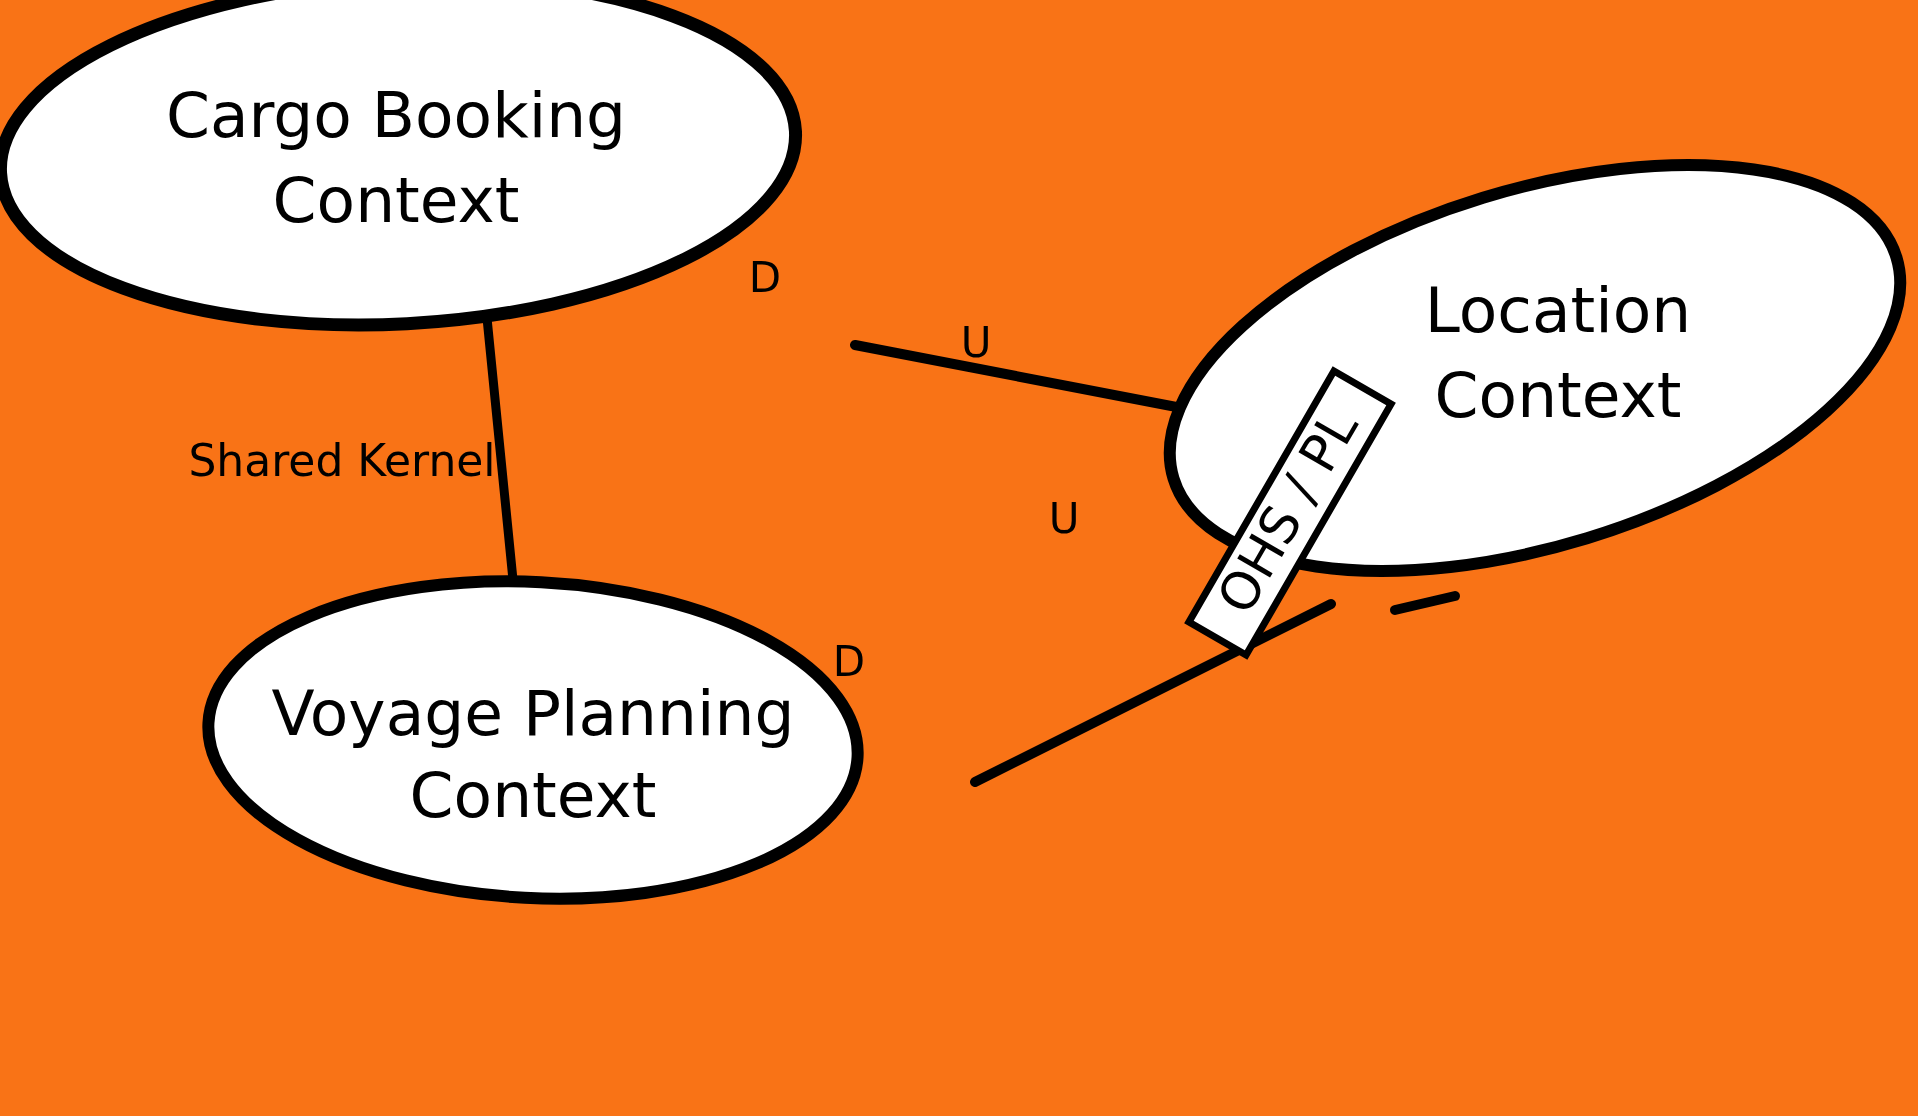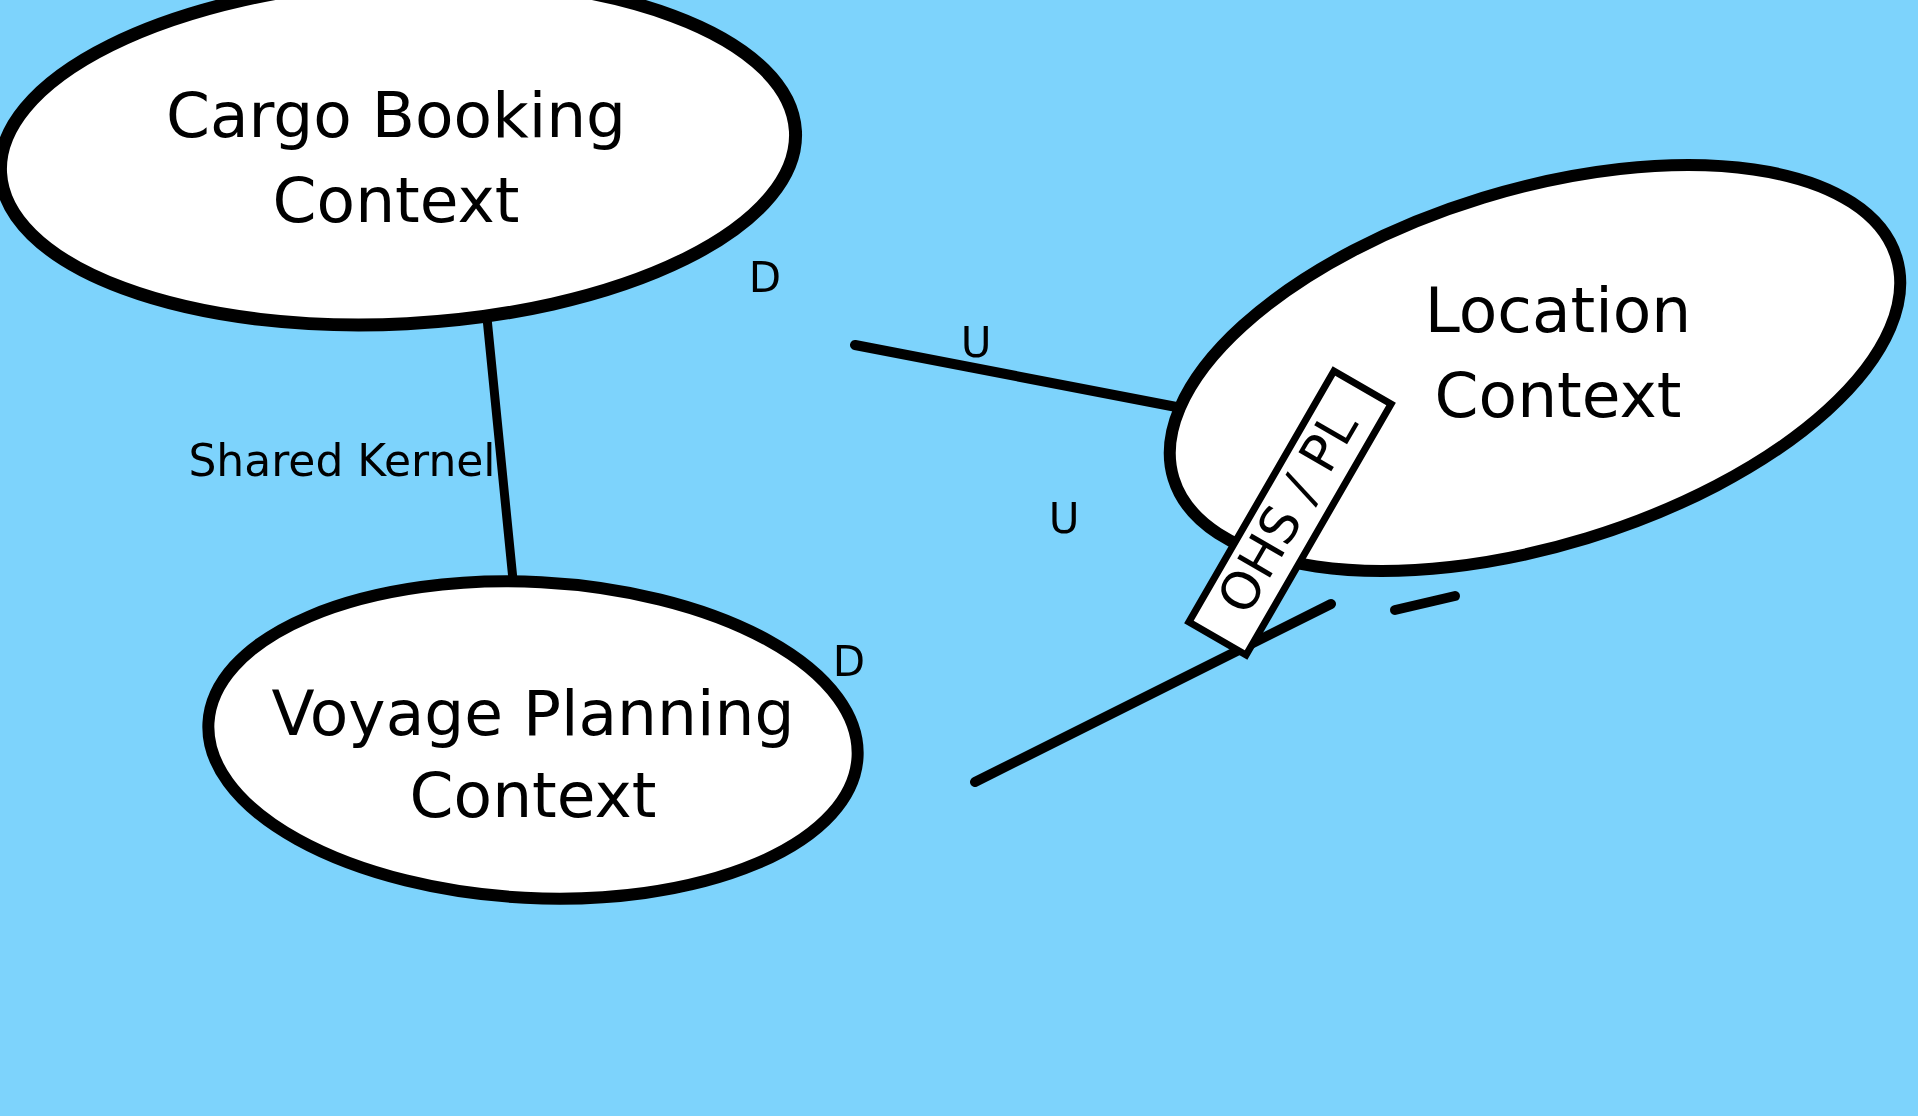--- a/index.html
+++ b/index.html
@@ -5,21 +5,21 @@
 <style>
   html, body {
     margin: 0;
     padding: 0;
     background: #ffffff;
   }
   #canvas {
     position: relative;
     width: 1918px;
     height: 1116px;
-    background: #7dd3fc;
+    background: #f97316;
     overflow: hidden;
     font-family: "DejaVu Sans", sans-serif;
   }
   svg.diagram {
     position: absolute;
     top: 0;
     left: 0;
     width: 1918px;
     height: 1116px;
     display: block;

